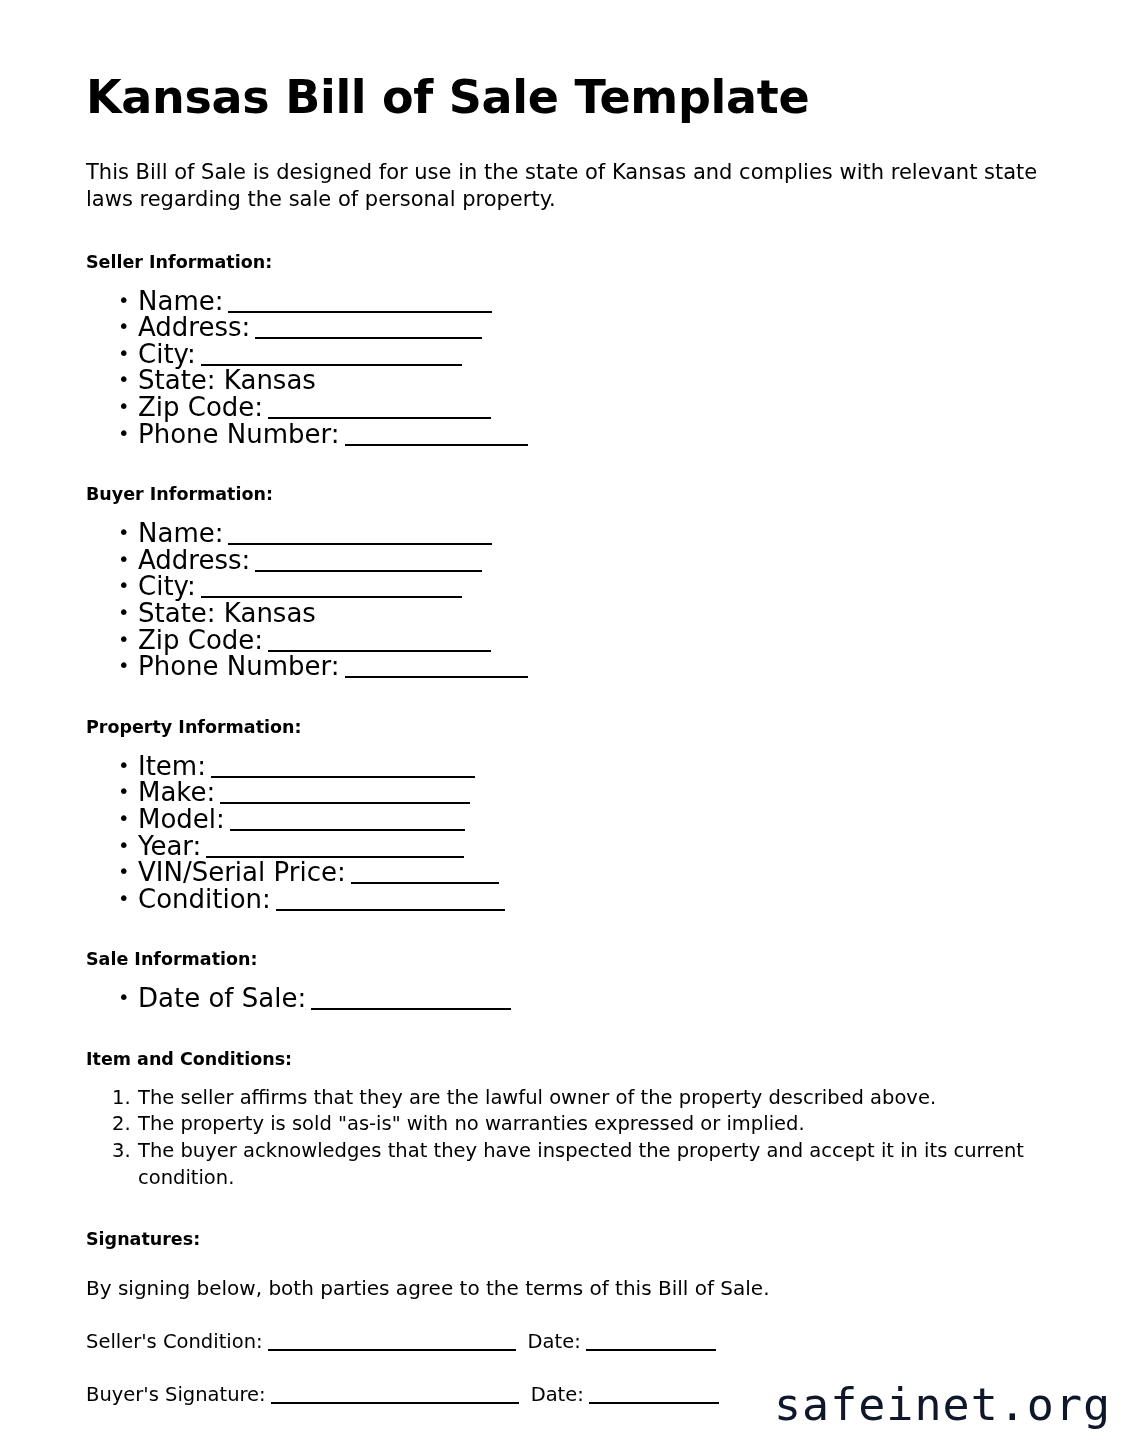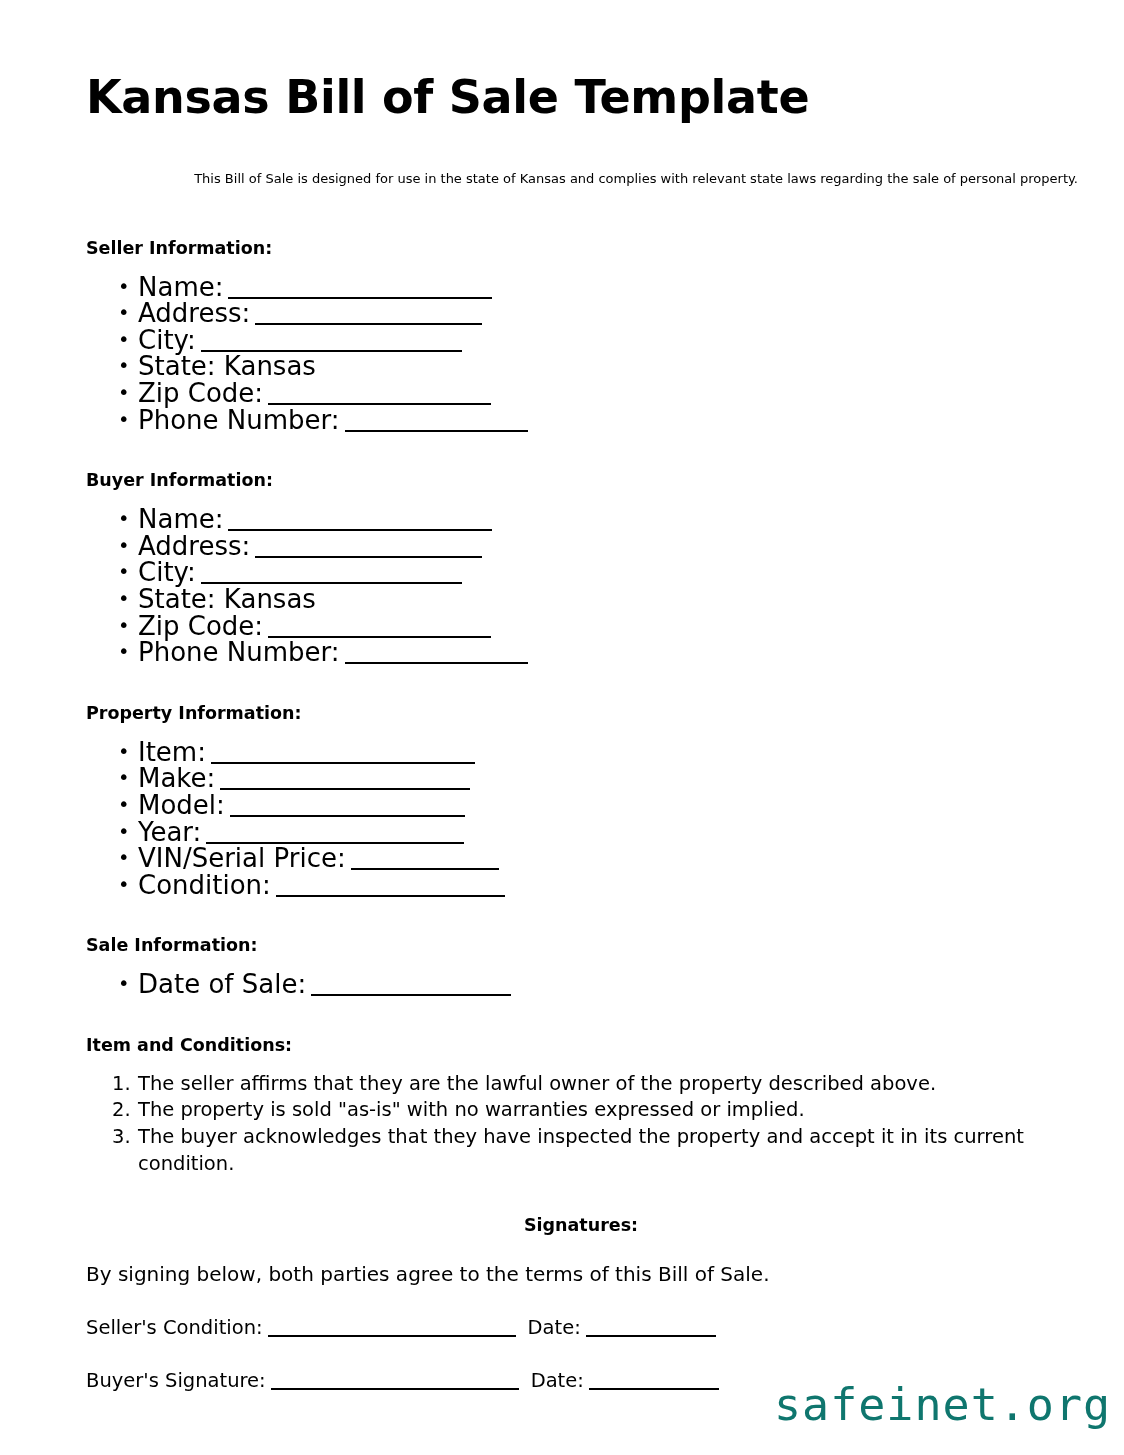--- a/index.html
+++ b/index.html
@@ -40,42 +40,41 @@
     font-size: 46px;
     font-weight: bold;
     letter-spacing: -0.3px;
     line-height: 1.1;
     margin: 0;
     padding-top: 72px;
   }
 
   
   .intro {
-    font-size: 13px;
-    line-height: 40px;
+    font-size: 21px;
+    line-height: 27px;
     margin: 0;
     padding-top: 36px;
     width: 992px;
-    text-align: right;
   }
 
   
   .section-heading {
     font-size: 17.5px;
     font-weight: bold;
     margin: 0;
     line-height: 22px;
   }
 
   .sp-seller   { padding-top: 38px; }
   .sp-buyer    { padding-top: 36px; }
   .sp-property { padding-top: 36px; }
   .sp-sale     { padding-top: 36px; }
   .sp-terms    { padding-top: 36px; }
-  .sp-sign     { padding-top: 37px; text-align: center; }
+  .sp-sign     { padding-top: 37px; }
 
   
   ul.field-list {
     list-style: none;
     margin: 0;
     padding: 0;
     padding-top: 15px;
   }
   ul.field-list > li {
     position: relative;
@@ -212,14 +211,14 @@
 
     <h2 class="section-heading sp-sign">Signatures:</h2>
     <p class="sign-intro">By signing below, both parties agree to the terms of this Bill of Sale.</p>
     <div>
         <div class="sign-row"><span class="label">Seller's Condition:</span><span class="blank" style="width: 248px;"></span><span class="gap"></span><span>Date:</span><span class="blank" style="width: 130px;"></span></div>
         <div class="sign-row"><span class="label">Buyer's Signature:</span><span class="blank" style="width: 248px;"></span><span class="gap"></span><span>Date:</span><span class="blank" style="width: 130px;"></span></div>
       </div>
 
   </div>
 
-  <div class="watermark" style="color: #0f766e;">safeinet.org</div>
+  <div class="watermark" style="color: #0f172a;">safeinet.org</div>
 </div>
 
 </body></html>

